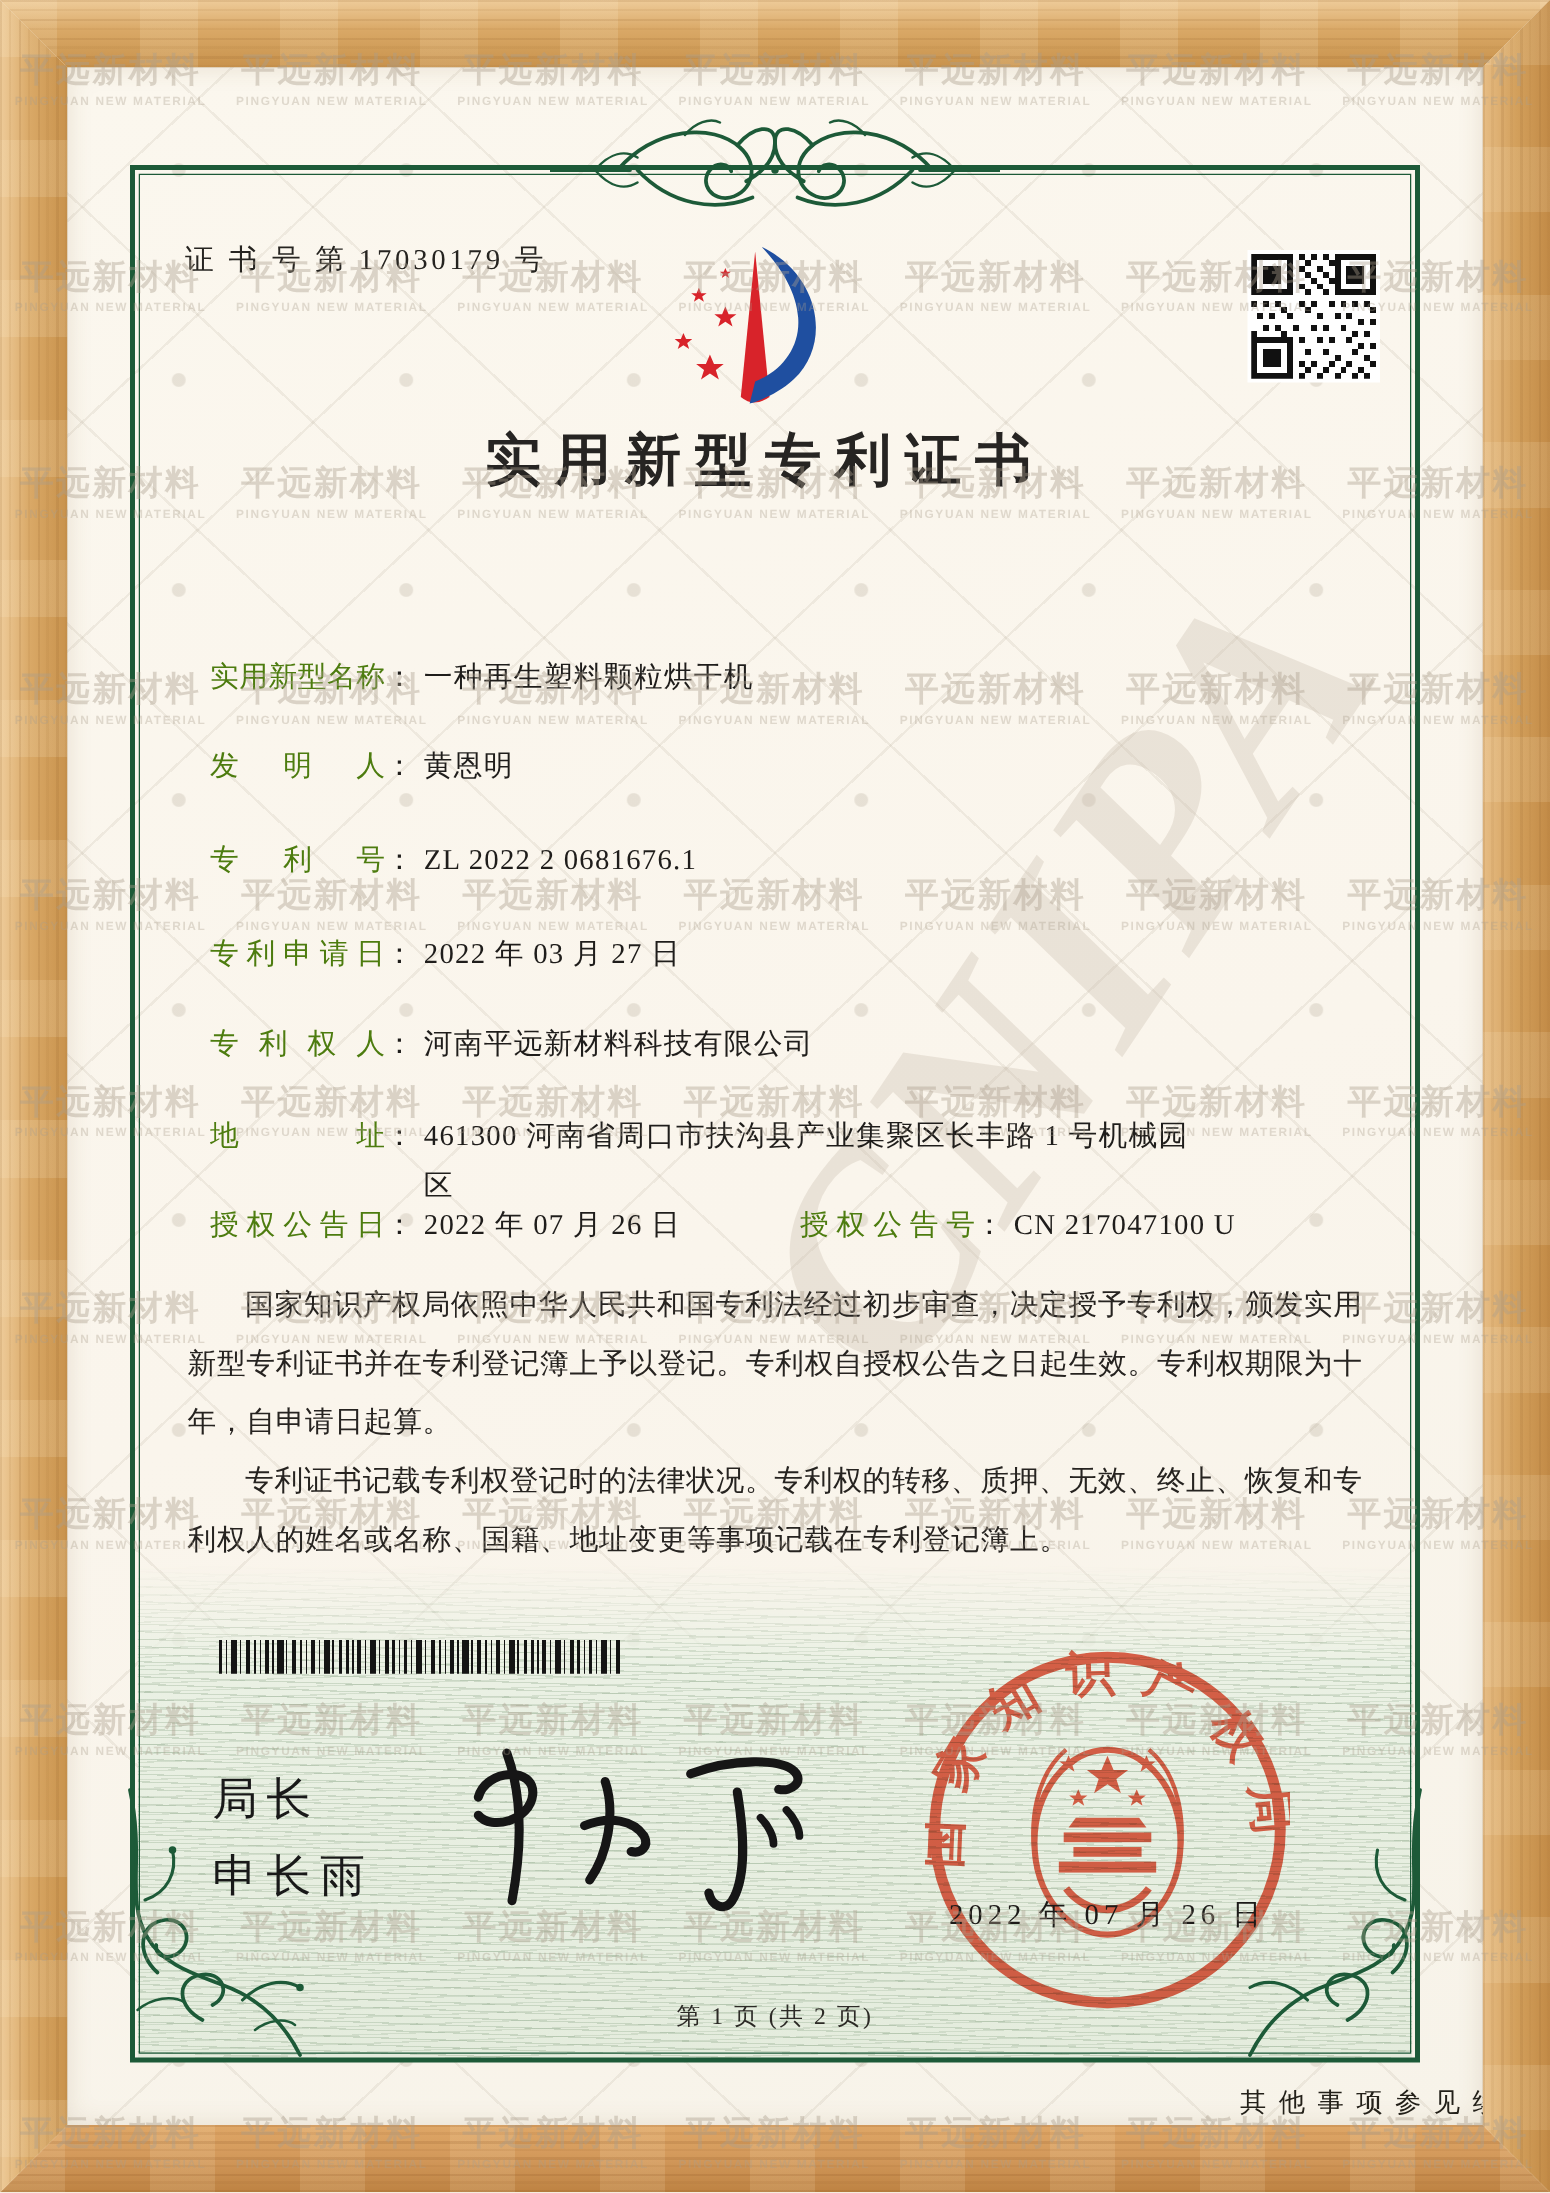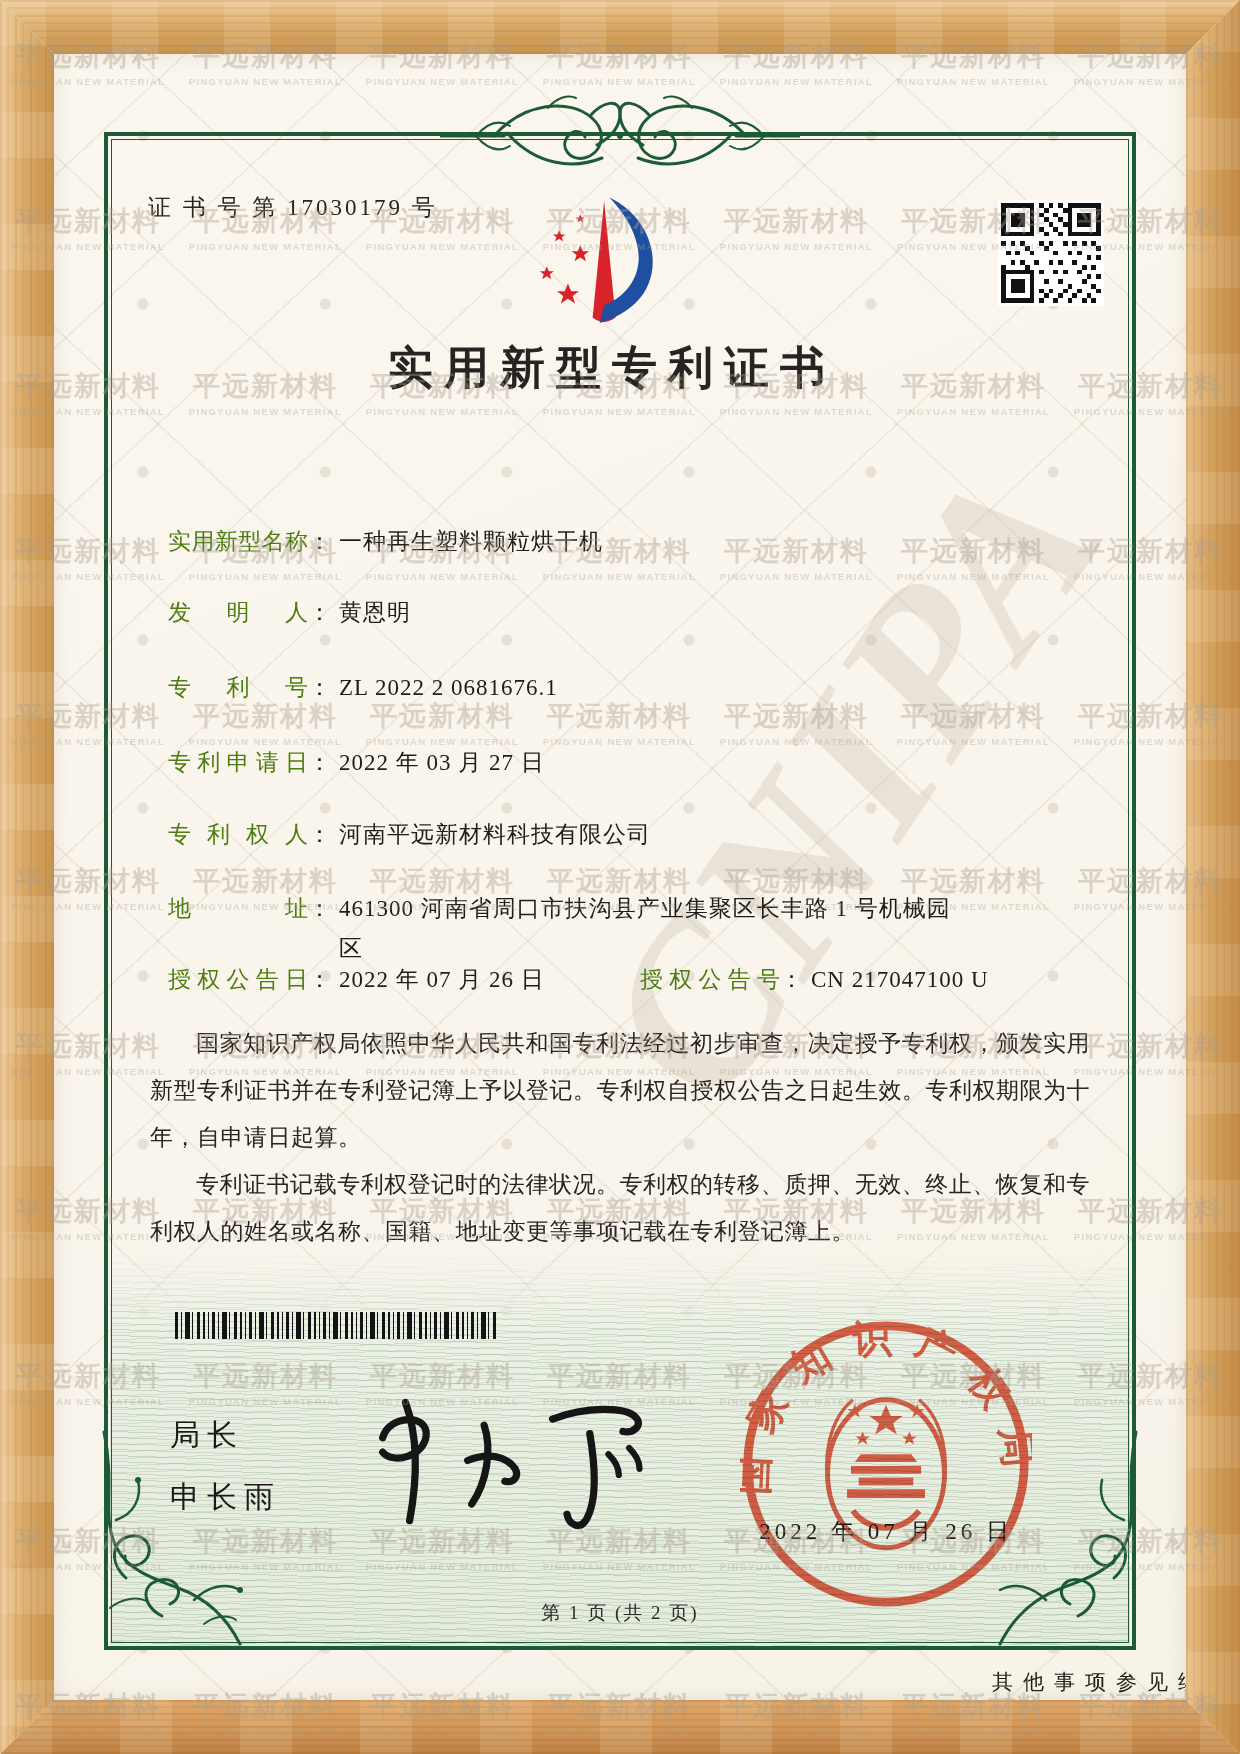--- a/index.html
+++ b/index.html
@@ -114,21 +114,21 @@
         #141414 0 3px, rgba(0,0,0,0) 3px 6px,
         #141414 6px 7px, rgba(0,0,0,0) 7px 10px,
         #141414 10px 15px, rgba(0,0,0,0) 15px 17px,
         #141414 17px 18px, rgba(0,0,0,0) 18px 22px,
         #141414 22px 25px, rgba(0,0,0,0) 25px 28px,
         #141414 28px 30px, rgba(0,0,0,0) 30px 33px,
         #141414 33px 34px, rgba(0,0,0,0) 34px 37px);
   }
   
   .signer{position:absolute;left:170px;z-index:5;font-family:"Liberation Sans","DejaVu Sans",sans-serif;
-    font-size:30px;letter-spacing:7px;color:#191919;}
+    font-size:36px;letter-spacing:7px;color:#191919;}
   .signature{position:absolute;left:368px;top:1388px;z-index:6;}
   .sig-stroke{stroke:#161616;fill:none;stroke-linecap:round;stroke-linejoin:round;}
   
   .seal{position:absolute;left:740px;top:1318px;z-index:6;mix-blend-mode:multiply;opacity:.92;}
   .seal-stroke{stroke:var(--seal-red,#e4573f);fill:none;}
   .seal-fill{fill:var(--seal-red,#e4573f);}
   .seal-date{
     position:absolute;left:740px;width:292px;top:1516px;z-index:7;text-align:center;
     font-size:23px;letter-spacing:4px;color:#1c1a18;
   }

